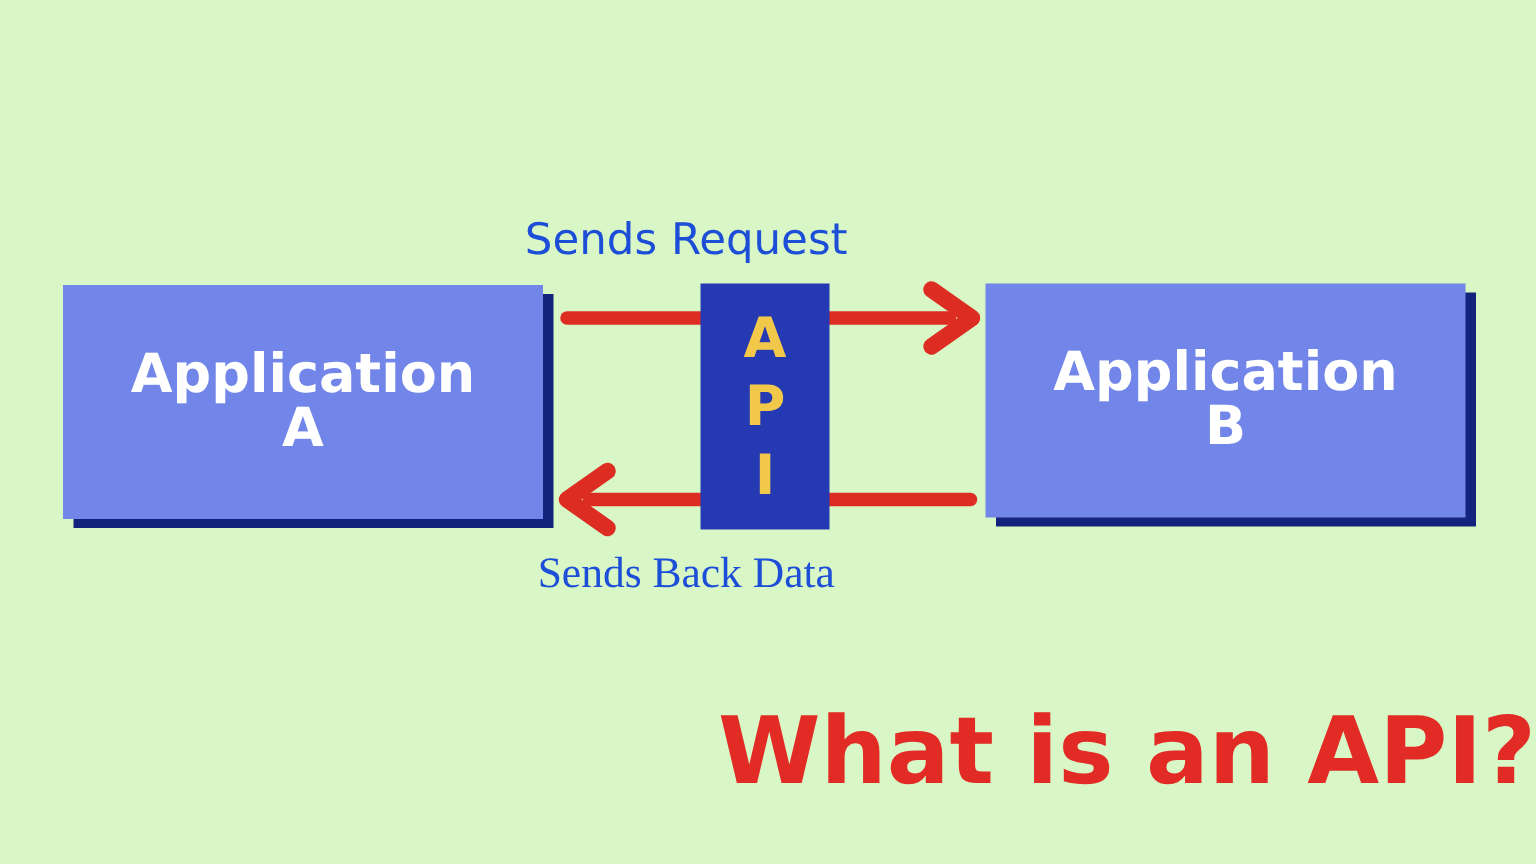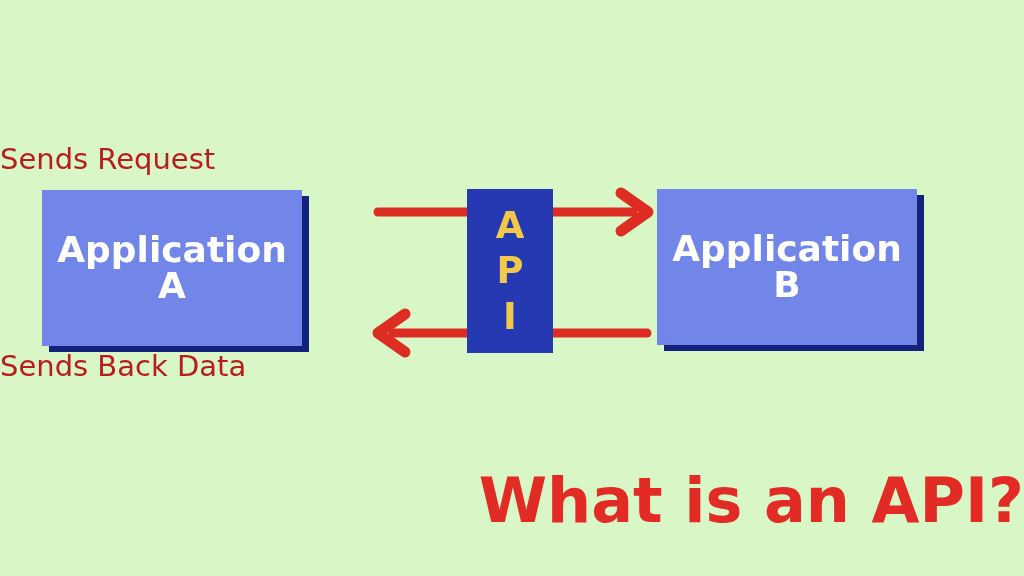--- a/index.html
+++ b/index.html
@@ -16,21 +16,21 @@
   .arrow-layer {
     position: absolute;
     left: 0; top: 0;
     width: 1024px; height: 576px;
     z-index: 1;
   }
 
   
   .app-box {
     position: absolute;
-    width: 260px;
+    width: 320px;
     height: 156px;
     background: #7186e8;
     box-shadow: 7px 6px 0 0 #13227d;
     display: flex;
     flex-direction: column;
     align-items: center;
     justify-content: center;
     gap: 0;
     z-index: 2;
     color: #ffffff;
@@ -57,28 +57,28 @@
     font-weight: 700;
     font-size: 37px;
     line-height: 1.22;
   }
 
   
   .flow-label {
     position: absolute;
     left: 0;
     width: 915px;
-    text-align: left;
-    color: #b91c1c;
+    text-align: center;
+    color: #1d4ed8;
     font-size: 29px;
     line-height: 1;
     z-index: 2;
   }
   .label-request  { top: 145px; }
-  .label-response { top: 352px; }
+  .label-response { top: 368px; font-family: Liberation Serif, serif; }
 
   
   .main-title {
     position: absolute;
     left: 0;
     top: 470px;
     width: 1024px;
     text-align: right;
     color: #e12b24;
     font-size: 62px;

